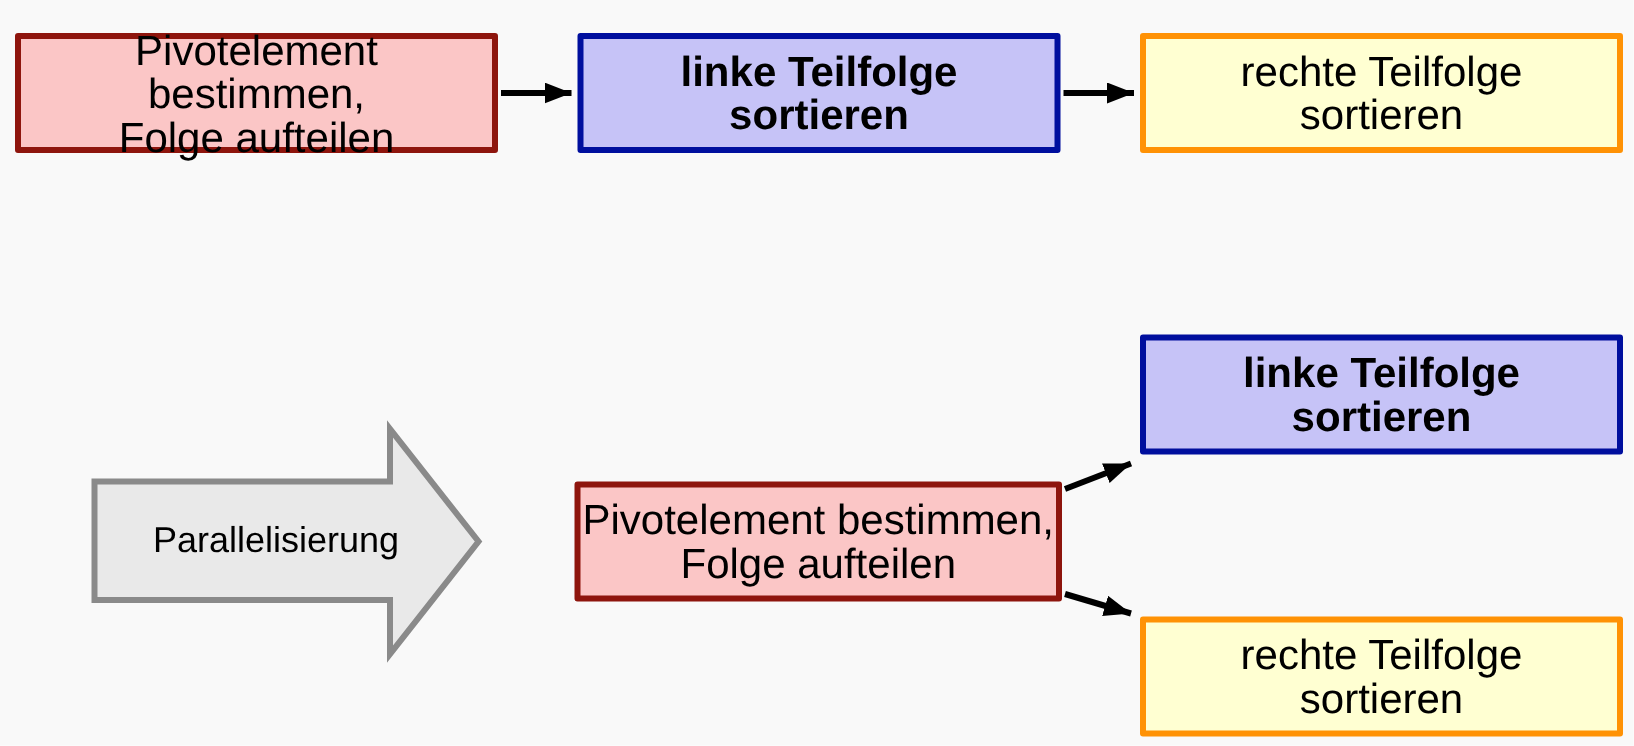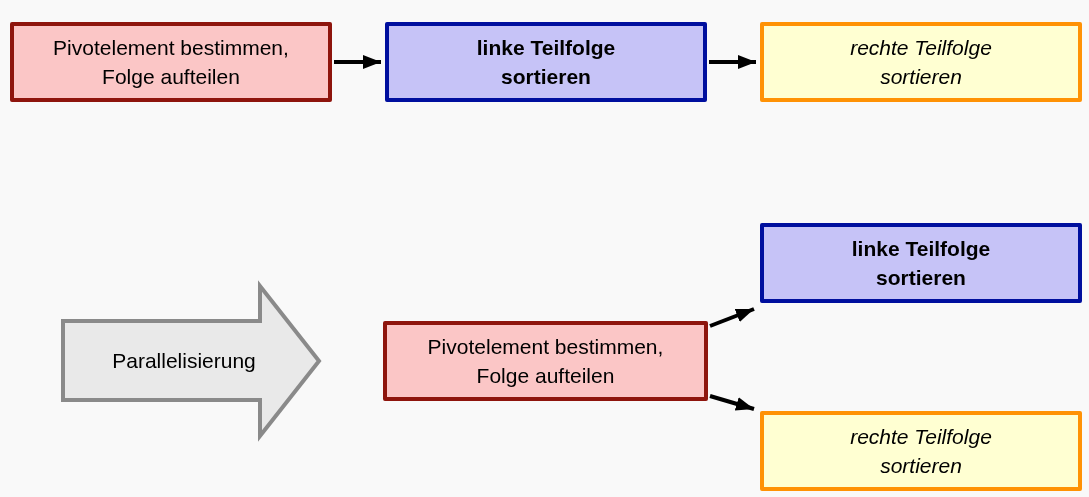--- a/index.html
+++ b/index.html
@@ -24,26 +24,26 @@
   .flow-box {
     position: absolute;
     box-sizing: border-box;
     border: 4px solid;
     border-radius: 2px;
     display: flex;
     flex-direction: column;
     align-items: center;
     justify-content: center;
     text-align: center;
-    font-size: 21px;
+    font-size: 28px;
     line-height: 29px;
   }
   .box-pink   { background: var(--pink_fill);   border-color: var(--pink_border); }
   .box-blue   { background: var(--blue_fill);   border-color: var(--blue_border); font-weight: bold; }
-  .box-yellow { background: var(--yellow_fill); border-color: var(--yellow_border); font-style: italic; }
+  .box-yellow { background: var(--yellow_fill); border-color: var(--yellow_border); }
 
   .t-pivot  { left: 10px;  top: 22px;  width: 322px; height: 80px; }
   .t-blue   { left: 385px; top: 22px;  width: 322px; height: 80px; }
   .t-yellow { left: 760px; top: 22px;  width: 322px; height: 80px; }
   .b-pivot  { left: 383px; top: 321px; width: 325px; height: 80px; }
   .b-blue   { left: 760px; top: 223px; width: 322px; height: 80px; }
   .b-yellow { left: 760px; top: 411px; width: 322px; height: 80px; }
 
   .big-arrow-poly {
     fill: var(--gray_fill);
@@ -59,21 +59,21 @@
 
   .big-arrow-label {
     position: absolute;
     left: 63px;
     top: 321px;
     width: 242px;
     height: 79px;
     display: flex;
     align-items: center;
     justify-content: center;
-    font-size: 21px;
+    font-size: 24px;
   }
 </style>
 </head>
 <body>
 
 <div class="canvas">
 
   <svg class="wires" width="1089" height="497" viewBox="0 0 1089 497">
     <defs>
       <marker id="ah" markerUnits="userSpaceOnUse" markerWidth="20" markerHeight="16" refX="18" refY="7" orient="auto">

